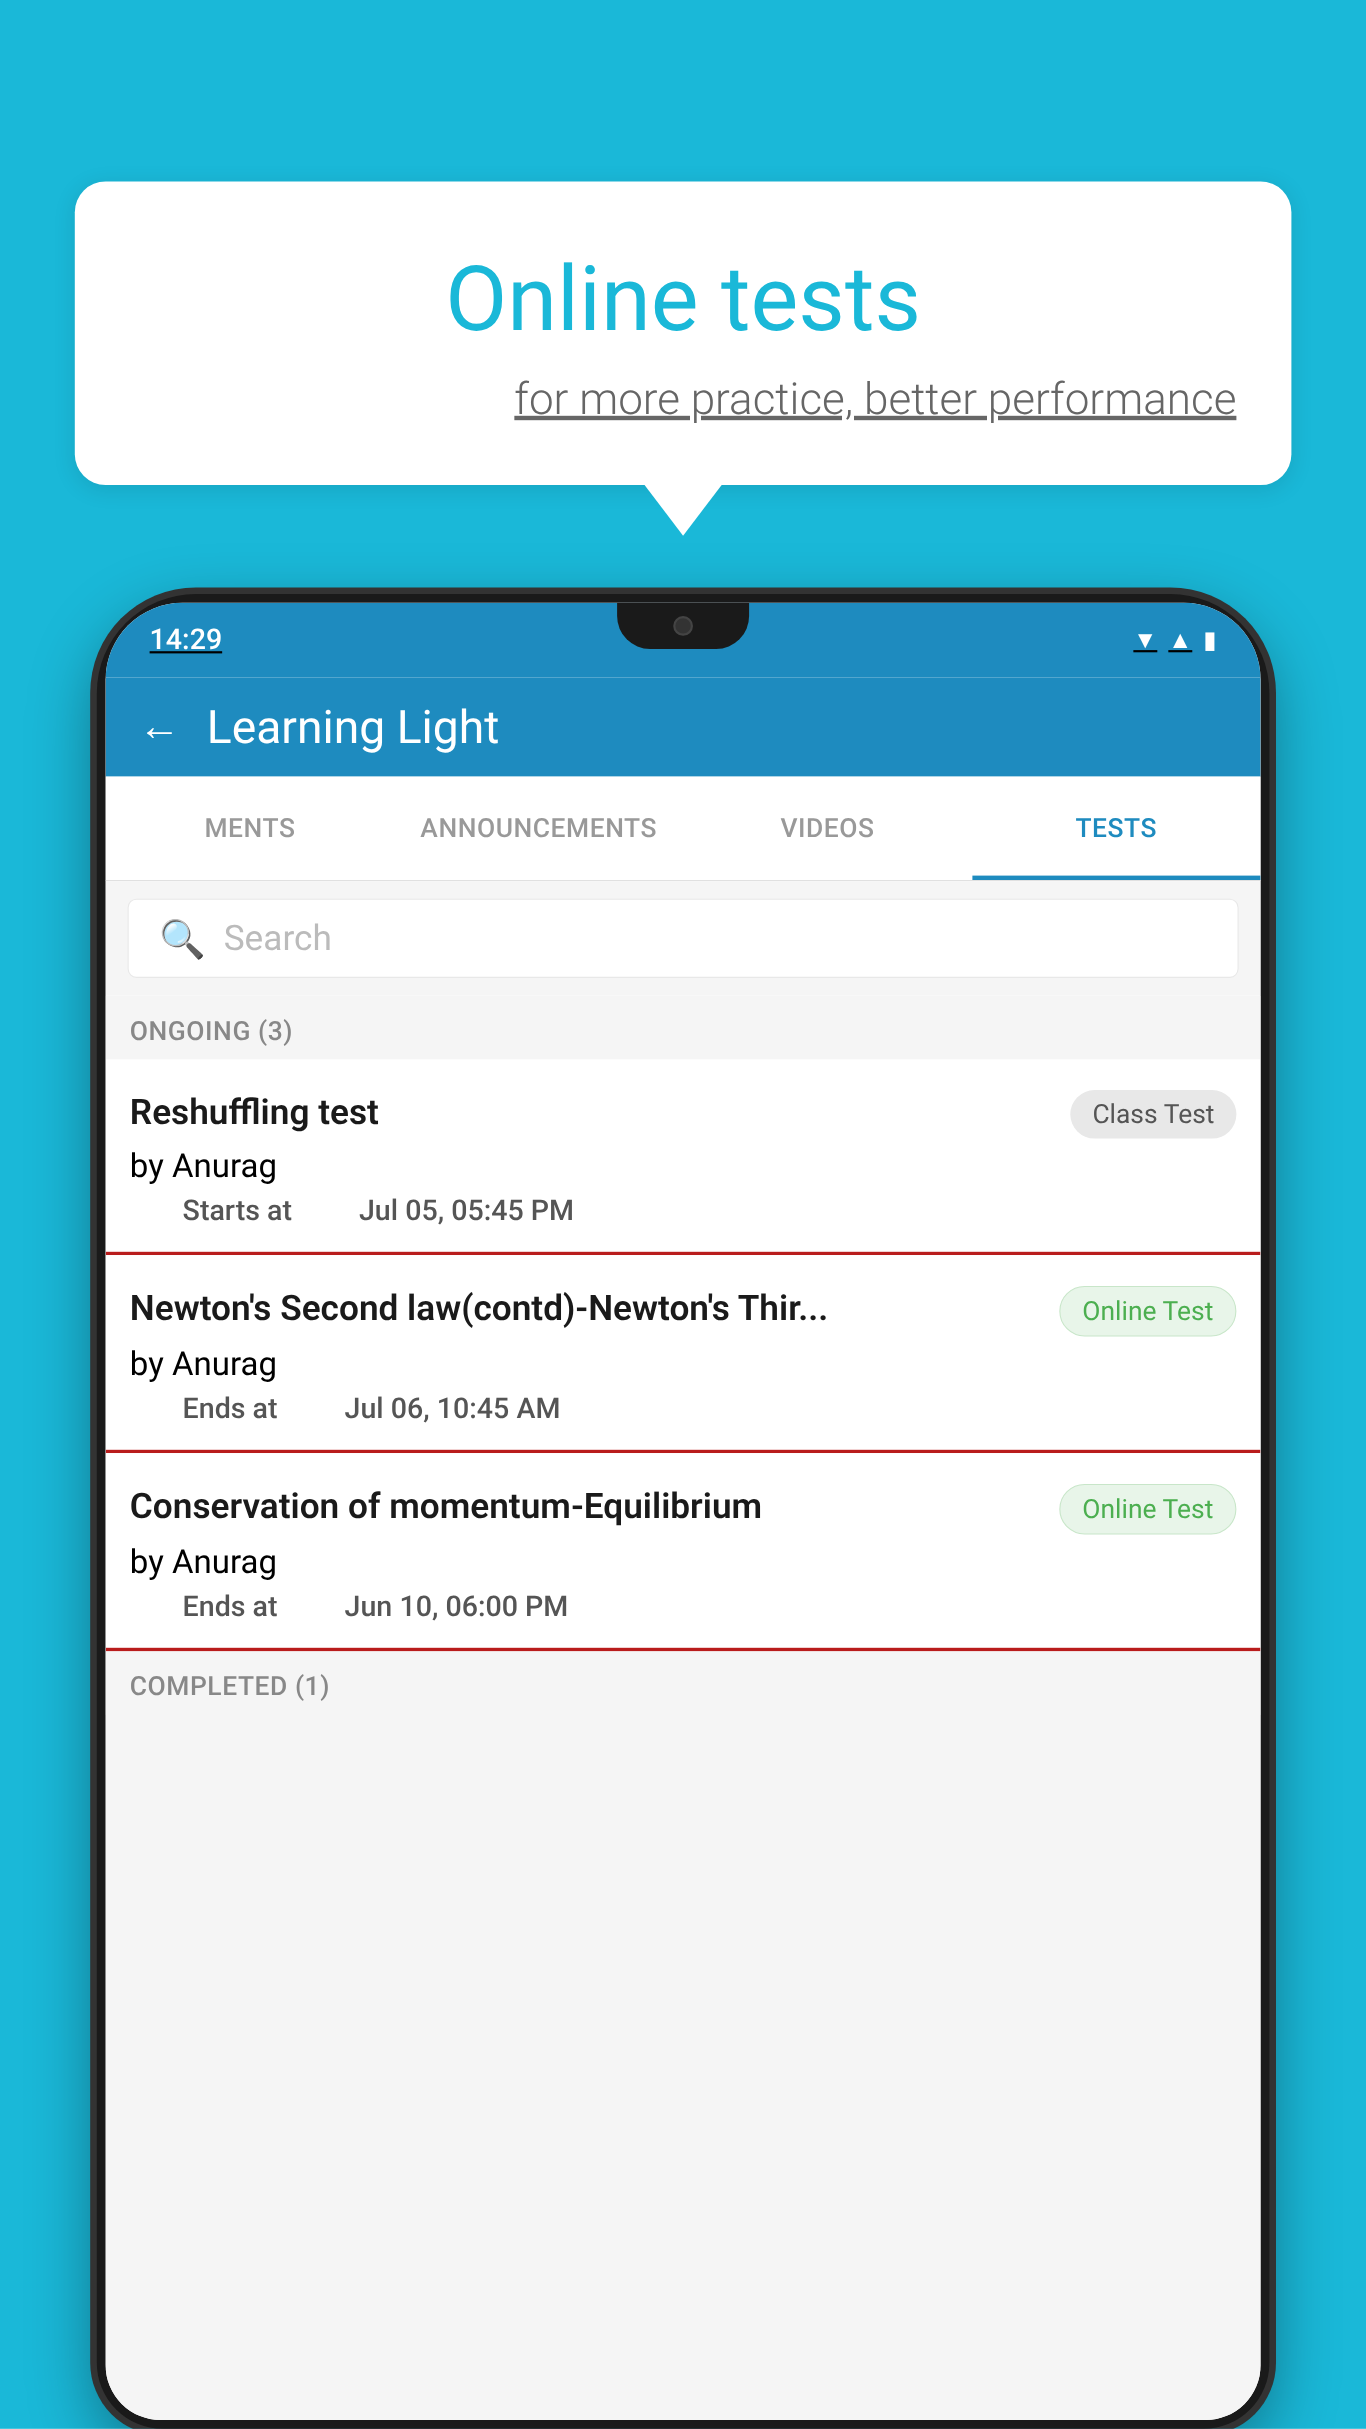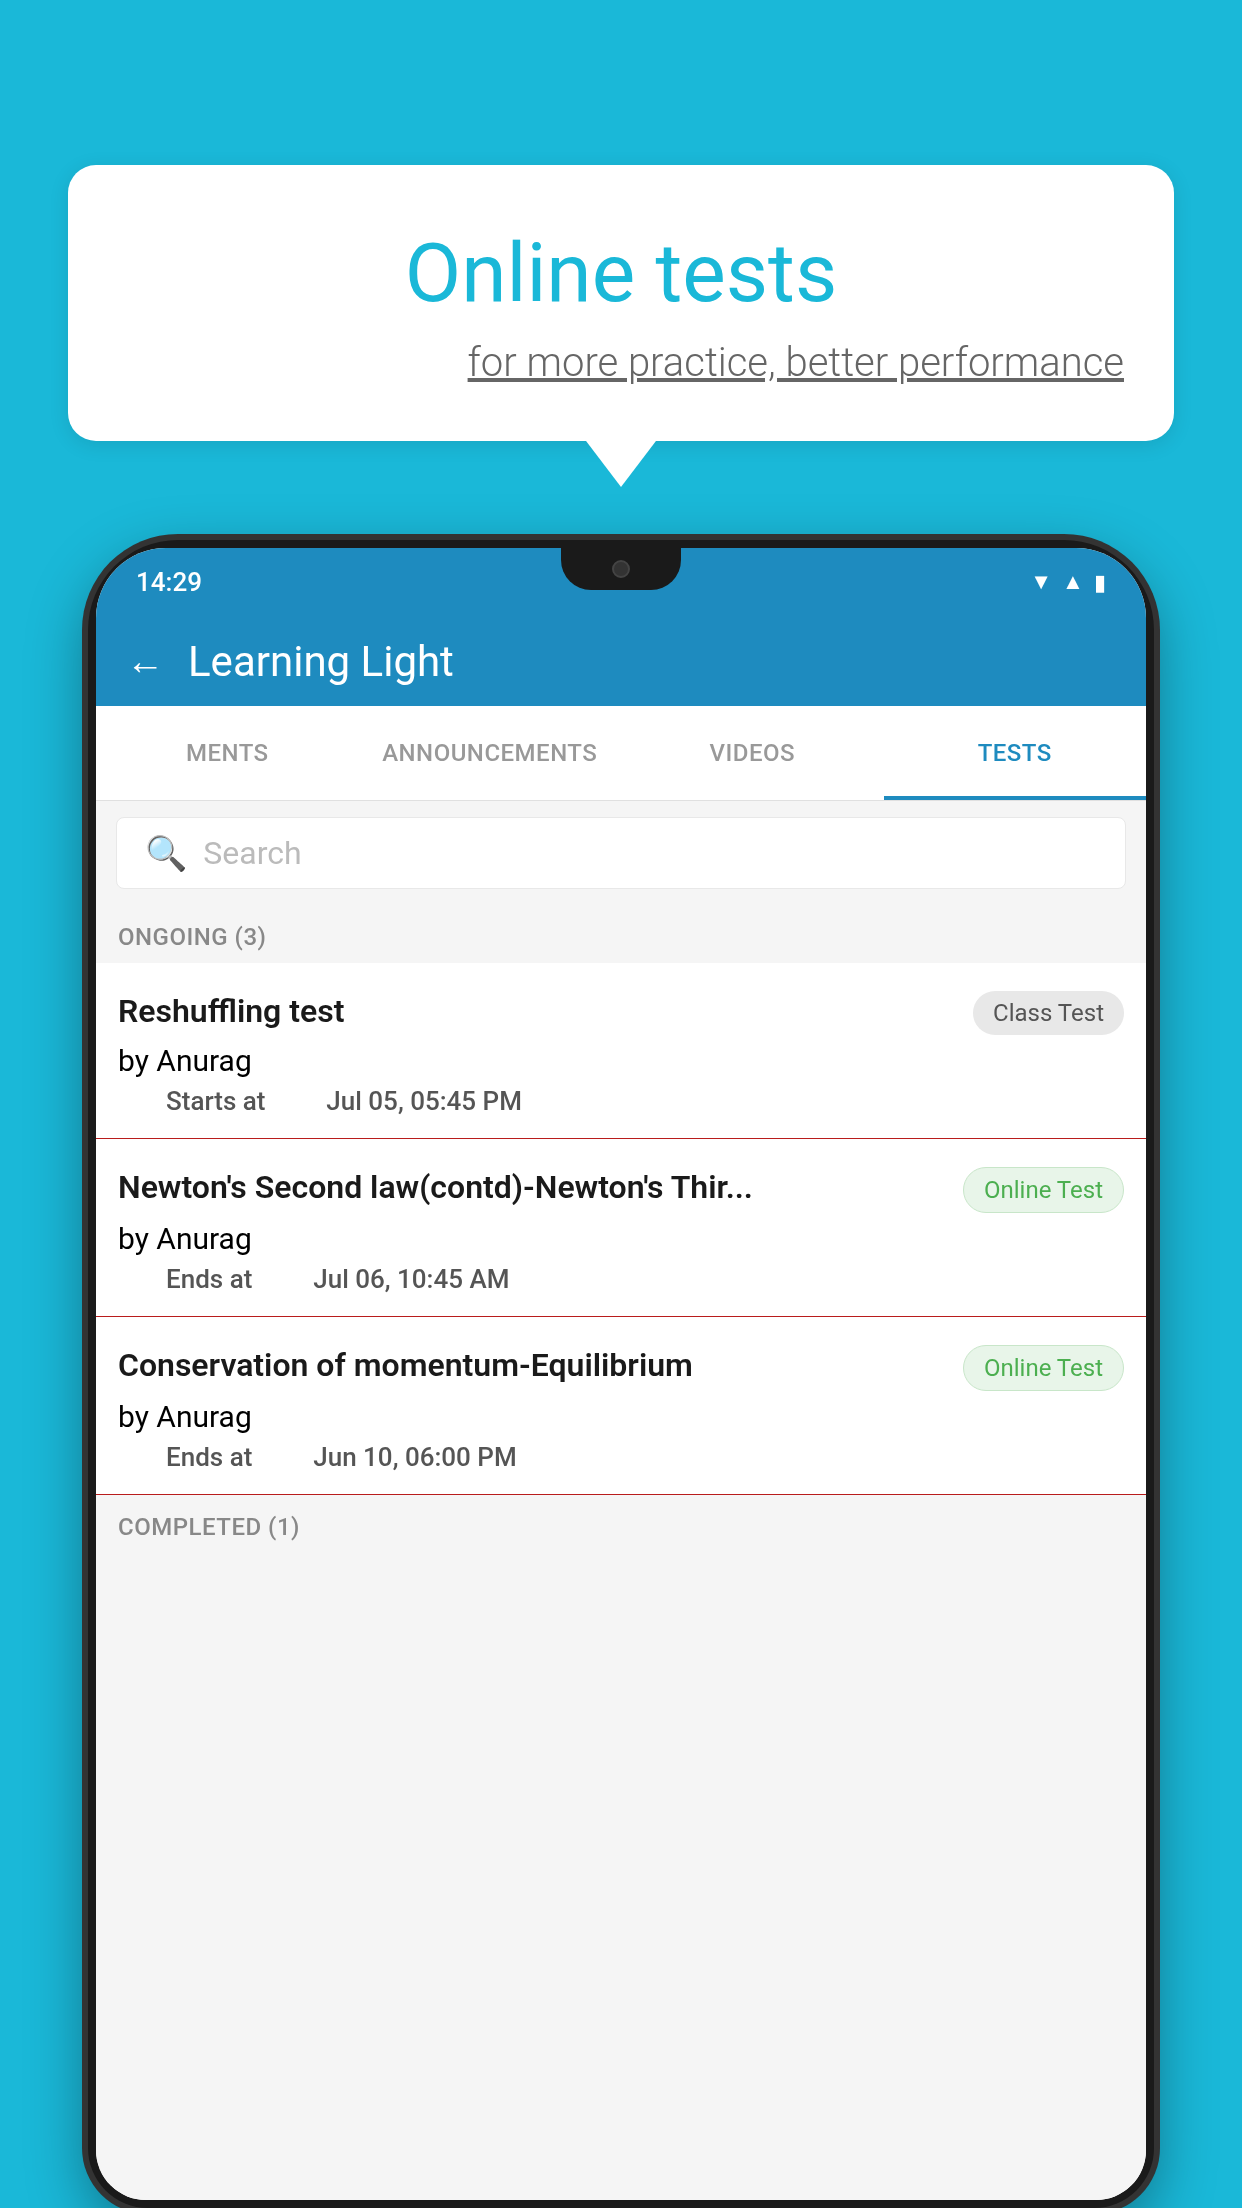--- a/index.html
+++ b/index.html
@@ -66,20 +66,21 @@
 
     
     .phone-status-bar {
       background: #1e8bbf;
       height: 68px;
       display: flex;
       align-items: center;
       justify-content: space-between;
       padding: 0 40px;
       position: relative;
+      text-decoration: underline;
     }
     .phone-notch {
       position: absolute;
       top: 0;
       left: 50%;
       transform: translateX(-50%);
       width: 120px;
       height: 42px;
       background: #1a1a1a;
       border-radius: 0 0 30px 30px;
@@ -199,21 +200,21 @@
       font-weight: 500;
       letter-spacing: 0.5px;
       background: #f5f5f5;
     }
 
     
     .test-card {
       background: white;
       margin: 0;
       padding: 28px 22px 22px;
-      border-bottom: 1px solid #b91c1c;
+      border-bottom: 3px solid #b91c1c;
       display: flex;
       flex-direction: column;
       gap: 8px;
       position: relative;
     }
     .card-top-row {
       display: flex;
       justify-content: space-between;
       align-items: flex-start;
     }

